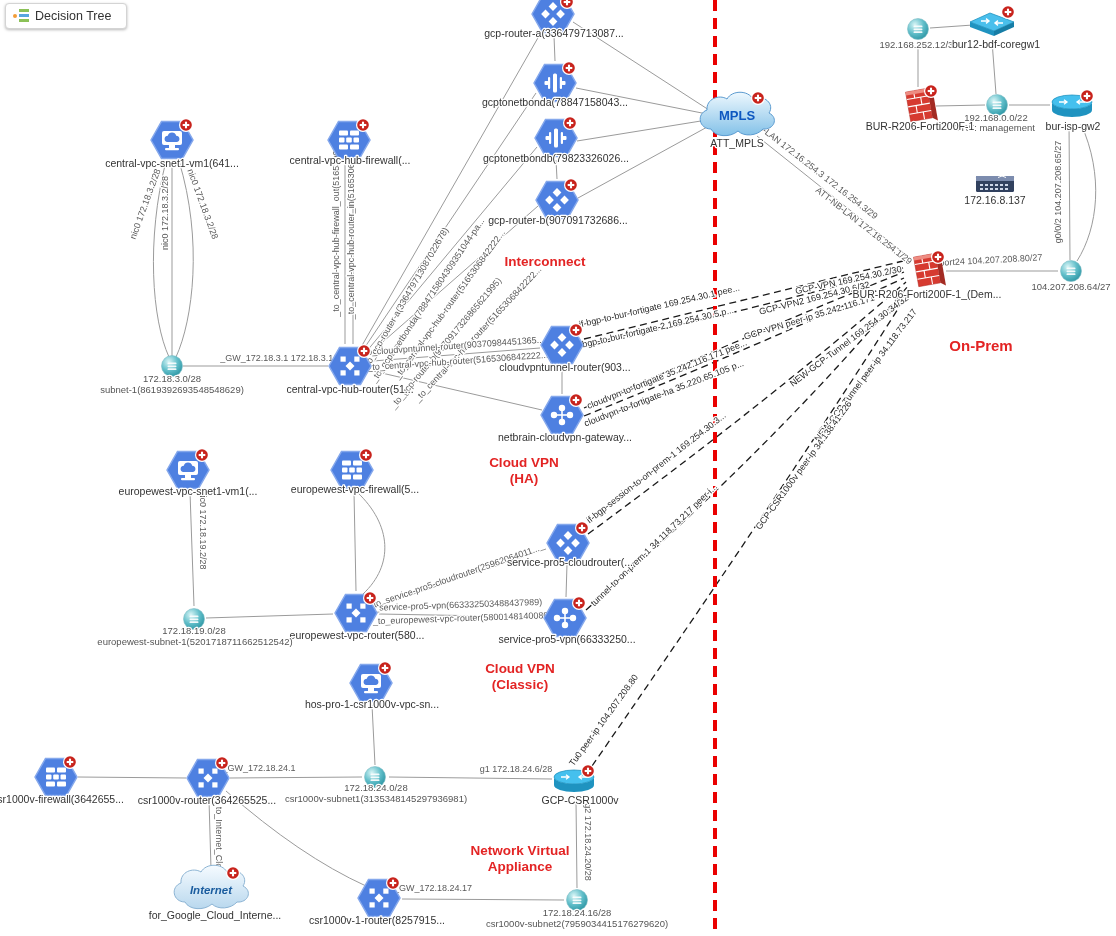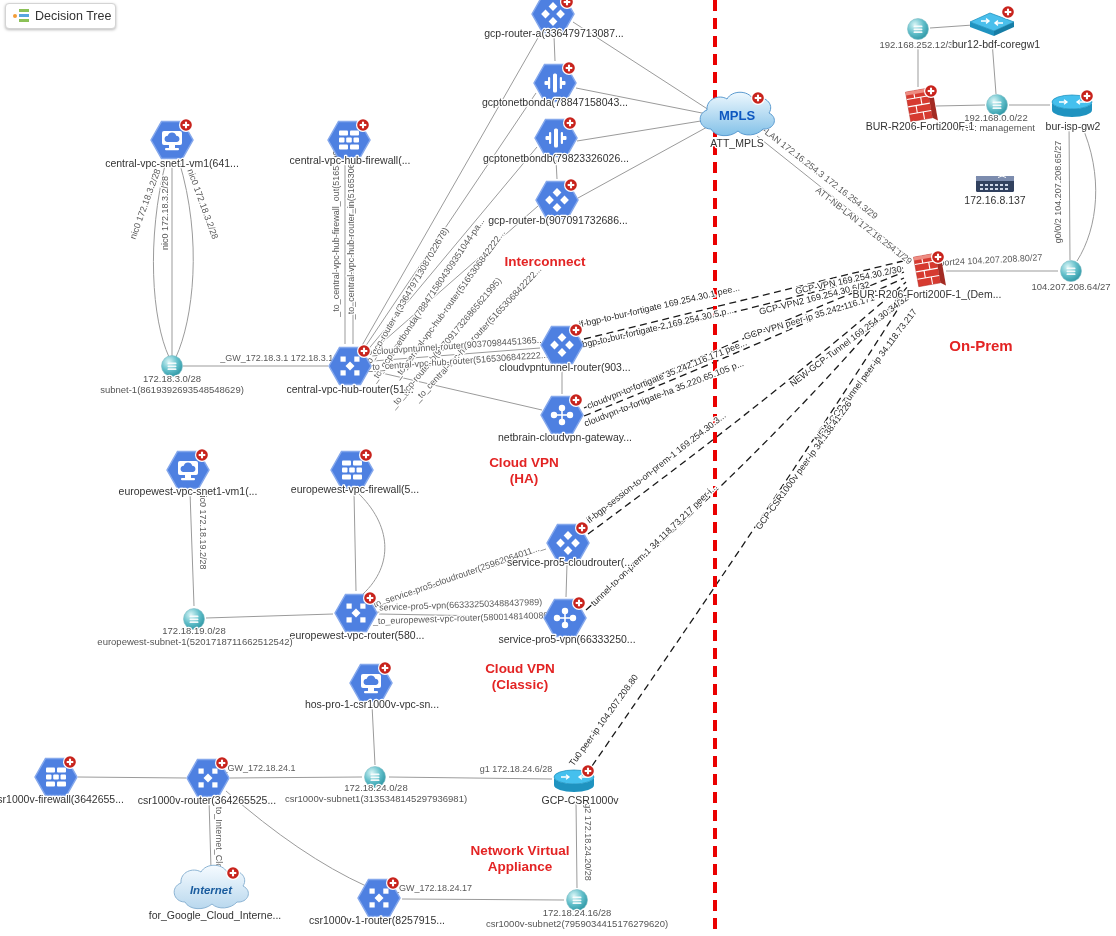--- a/index.html
+++ b/index.html
@@ -11,21 +11,21 @@
   .nlbl{font-size:10.5px;fill:#333;text-anchor:middle;paint-order:stroke;stroke:#fff;stroke-width:2.5px;stroke-linejoin:round;}
   .slbl{font-size:9.5px;fill:#555;text-anchor:middle;paint-order:stroke;stroke:#fff;stroke-width:2.5px;stroke-linejoin:round;}
   .elbl{font-size:9px;fill:#5a5a5a;text-anchor:middle;paint-order:stroke;stroke:#fff;stroke-width:2.5px;stroke-linejoin:round;}
   .dlbl{font-size:9px;fill:#2b2b2b;text-anchor:middle;paint-order:stroke;stroke:#fff;stroke-width:2.5px;stroke-linejoin:round;}
   .red1{font-size:13.5px;font-weight:bold;text-anchor:middle;paint-order:stroke;stroke:#fff;stroke-width:3px;stroke-linejoin:round;}
   .red2{font-size:15px;font-weight:bold;text-anchor:middle;paint-order:stroke;stroke:#fff;stroke-width:3px;stroke-linejoin:round;}
   .cloudtxt{font-size:13px;font-weight:bold;fill:#0d57c0;text-anchor:middle;}
   .inettxt{font-size:11.5px;font-weight:bold;font-style:italic;fill:#1a5c9e;text-anchor:middle;}
   
   #dtree{position:absolute;left:5px;top:3px;height:24px;display:flex;align-items:center;gap:6px;
-         padding:0 4px 0 7px;background:#fff;border:1px solid #d4d4d4;border-radius:4px;
+         padding:0 15px 0 7px;background:#fff;border:1px solid #d4d4d4;border-radius:4px;
          box-shadow:0 1px 3px rgba(0,0,0,.28);cursor:pointer;z-index:5;}
   #dtree .lbl{font-size:12.5px;color:#333;white-space:nowrap;}
   .dticon{position:relative;width:16px;height:16px;}
   .dticon .dot{position:absolute;left:0;top:6px;width:4px;height:4px;border-radius:50%;background:#f29c38;}
   .dticon .b1{position:absolute;left:6px;top:1px;width:10px;height:3px;background:#8bc157;}
   .dticon .b2{position:absolute;left:6px;top:6px;width:10px;height:3px;background:#58a6e0;}
   .dticon .b3{position:absolute;left:6px;top:11px;width:10px;height:3px;background:#8bc157;}
 </style>
 </head>
 <body>

